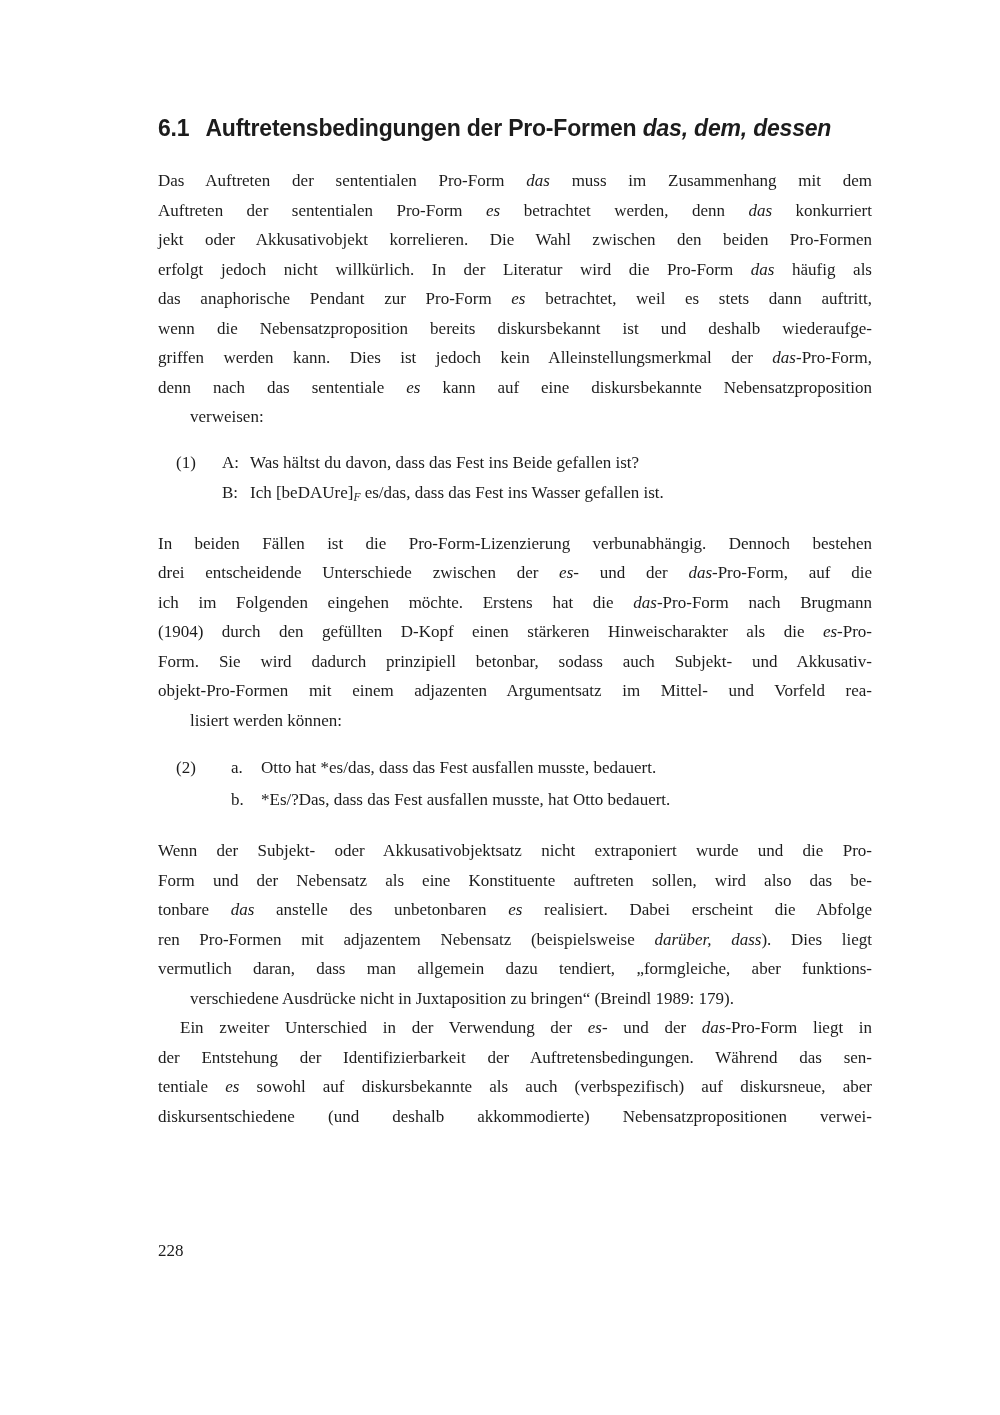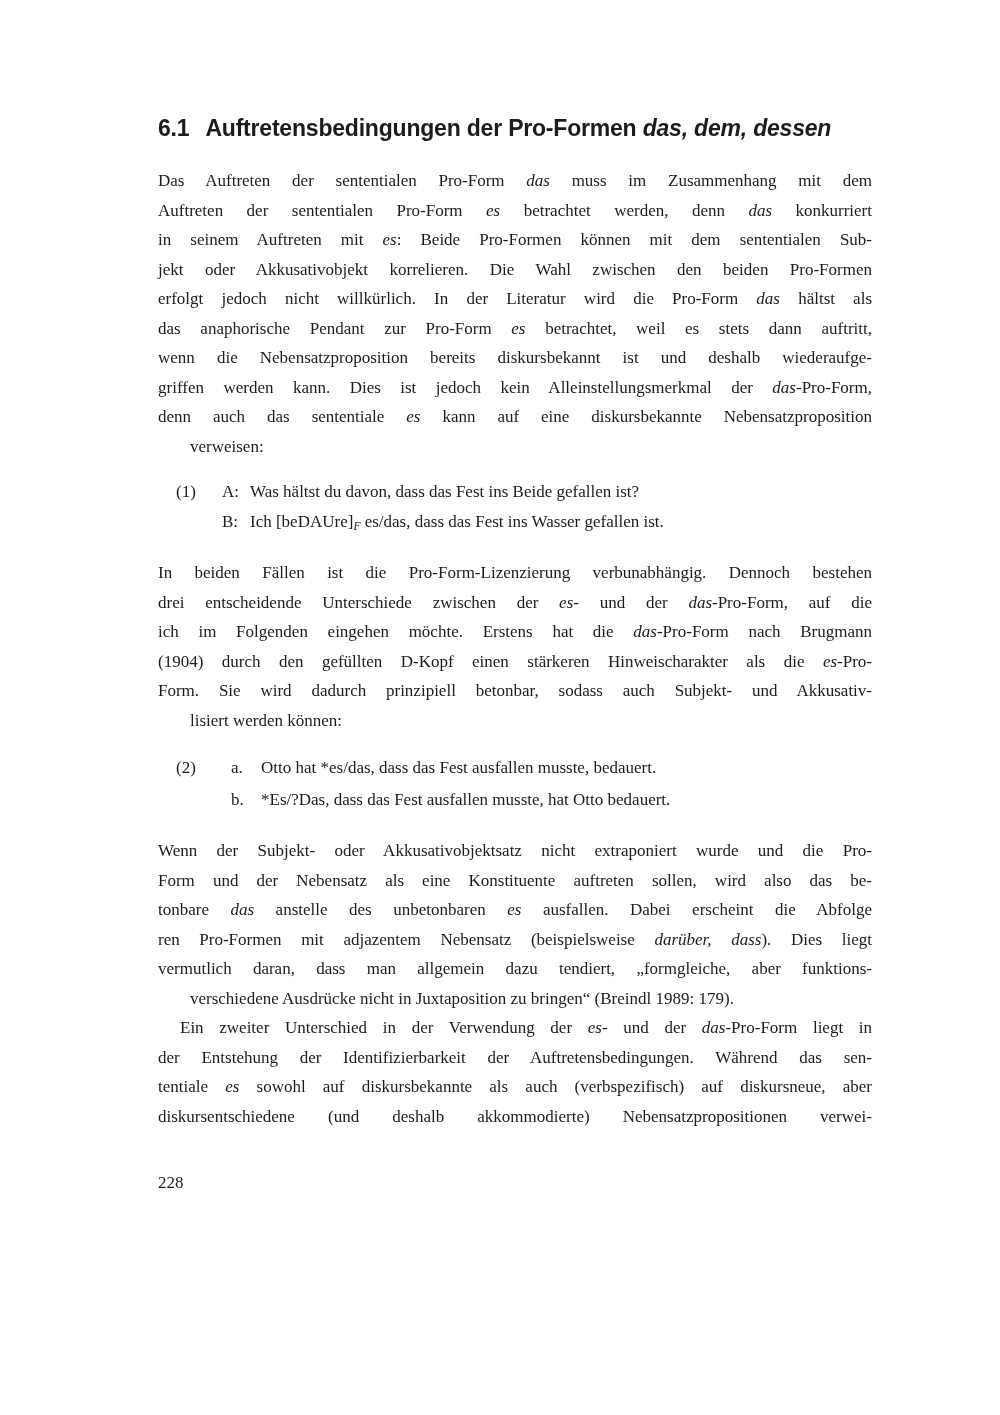--- a/index.html
+++ b/index.html
@@ -73,82 +73,82 @@
   .ex-num  { flex-shrink: 0; }
   .ex-sub  { flex-shrink: 0; }
   .example-1 .ex-num { width: 46px; }
   .example-1 .ex-sub { width: 28px; }
   .example-2 .ex-num { width: 55px; }
   .example-2 .ex-sub { width: 30px; }
   .ex-text { flex: 1; }
   .page-number {
     position: absolute;
     left: 158px;
-    top: 1168px;
+    top: 1236px;
     font-size: 17px;
     line-height: 29.5px;
   }
 </style>
 </head>
 <body>
 
 <div class="page">
   <div class="body-col">
     <h1 class="section-heading">
       <span class="hnum">6.1</span><span id="heading-title"><span>Auftretensbedingungen der Pro-Formen </span><span class="it">das, dem, dessen</span></span>
     </h1>
     <div id="content">
         <div class="para">
           <div class="line"><span>Das Auftreten der sententialen Pro-Form </span><span class="it">das</span><span> muss im Zusammenhang mit dem</span></div>
           <div class="line"><span>Auftreten der sententialen Pro-Form </span><span class="it">es</span><span> betrachtet werden, denn </span><span class="it">das</span><span> konkurriert</span></div>
-          <div class="line"><span>in seinem Auftreten mit </span><span class="it">es</span><span>: Beide Pro-Formen können mit dem sententialen Sub-</span></div>
           <div class="line"><span>jekt oder Akkusativobjekt korrelieren. Die Wahl zwischen den beiden Pro-Formen</span></div>
-          <div class="line"><span>erfolgt jedoch nicht willkürlich. In der Literatur wird die Pro-Form </span><span class="it">das</span><span> hältst als</span></div>
+          <div class="line"><span>erfolgt jedoch nicht willkürlich. In der Literatur wird die Pro-Form </span><span class="it">das</span><span> häufig als</span></div>
           <div class="line"><span>das anaphorische Pendant zur Pro-Form </span><span class="it">es</span><span> betrachtet, weil es stets dann auftritt,</span></div>
           <div class="line"><span>wenn die Nebensatzproposition bereits diskursbekannt ist und deshalb wiederaufge-</span></div>
           <div class="line"><span>griffen werden kann. Dies ist jedoch kein Alleinstellungsmerkmal der </span><span class="it">das</span><span>-Pro-Form,</span></div>
-          <div class="line"><span>denn auch das sententiale </span><span class="it">es</span><span> kann auf eine diskursbekannte Nebensatzproposition</span></div>
+          <div class="line"><span>denn nach das sententiale </span><span class="it">es</span><span> kann auf eine diskursbekannte Nebensatzproposition</span></div>
           <div class="line last"><span>verweisen:</span></div>
         </div>
         <div class="example example-1">
           <div class="ex-row">
             <span class="ex-num">(1)</span>
             <span class="ex-sub">A:</span>
             <span class="ex-text"><span>Was hältst du davon, dass das Fest ins Beide gefallen ist?</span></span>
           </div>
           <div class="ex-row">
             <span class="ex-num"></span>
             <span class="ex-sub">B:</span>
             <span class="ex-text"><span>Ich [beDAUre]</span><span class="subi">F</span><span> es/das, dass das Fest ins Wasser gefallen ist.</span></span>
           </div>
         </div>
         <div class="para">
           <div class="line"><span>In beiden Fällen ist die Pro-Form-Lizenzierung verbunabhängig. Dennoch bestehen</span></div>
           <div class="line"><span>drei entscheidende Unterschiede zwischen der </span><span class="it">es</span><span>- und der </span><span class="it">das</span><span>-Pro-Form, auf die</span></div>
           <div class="line"><span>ich im Folgenden eingehen möchte. Erstens hat die </span><span class="it">das</span><span>-Pro-Form nach Brugmann</span></div>
           <div class="line"><span>(1904) durch den gefüllten D-Kopf einen stärkeren Hinweischarakter als die </span><span class="it">es</span><span>-Pro-</span></div>
           <div class="line"><span>Form. Sie wird dadurch prinzipiell betonbar, sodass auch Subjekt- und Akkusativ-</span></div>
+          <div class="line"><span>objekt-Pro-Formen mit einem adjazenten Argumentsatz im Mittel- und Vorfeld rea-</span></div>
           <div class="line last"><span>lisiert werden können:</span></div>
         </div>
         <div class="example example-2">
           <div class="ex-row">
             <span class="ex-num">(2)</span>
             <span class="ex-sub">a.</span>
             <span class="ex-text"><span>Otto hat *es/das, dass das Fest ausfallen musste, bedauert.</span></span>
           </div>
           <div class="ex-row">
             <span class="ex-num"></span>
             <span class="ex-sub">b.</span>
             <span class="ex-text"><span>*Es/?Das, dass das Fest ausfallen musste, hat Otto bedauert.</span></span>
           </div>
         </div>
         <div class="para">
           <div class="line"><span>Wenn der Subjekt- oder Akkusativobjektsatz nicht extraponiert wurde und die Pro-</span></div>
           <div class="line"><span>Form und der Nebensatz als eine Konstituente auftreten sollen, wird also das be-</span></div>
-          <div class="line"><span>tonbare </span><span class="it">das</span><span> anstelle des unbetonbaren </span><span class="it">es</span><span> ausfallen. Dabei erscheint die Abfolge</span></div>
+          <div class="line"><span>tonbare </span><span class="it">das</span><span> anstelle des unbetonbaren </span><span class="it">es</span><span> realisiert. Dabei erscheint die Abfolge</span></div>
           <div class="line"><span>ren Pro-Formen mit adjazentem Nebensatz (beispielsweise </span><span class="it">darüber, dass</span><span>). Dies liegt</span></div>
           <div class="line"><span>vermutlich daran, dass man allgemein dazu tendiert, „formgleiche, aber funktions-</span></div>
           <div class="line last"><span>verschiedene Ausdrücke nicht in Juxtaposition zu bringen“ (Breindl 1989: 179).</span></div>
         </div>
         <div class="para">
           <div class="line indent"><span>Ein zweiter Unterschied in der Verwendung der </span><span class="it">es</span><span>- und der </span><span class="it">das</span><span>-Pro-Form liegt in</span></div>
           <div class="line"><span>der Entstehung der Identifizierbarkeit der Auftretensbedingungen. Während das sen-</span></div>
           <div class="line"><span>tentiale </span><span class="it">es</span><span> sowohl auf diskursbekannte als auch (verbspezifisch) auf diskursneue, aber</span></div>
           <div class="line"><span>diskursentschiedene (und deshalb akkommodierte) Nebensatzpropositionen verwei-</span></div>
         </div>

